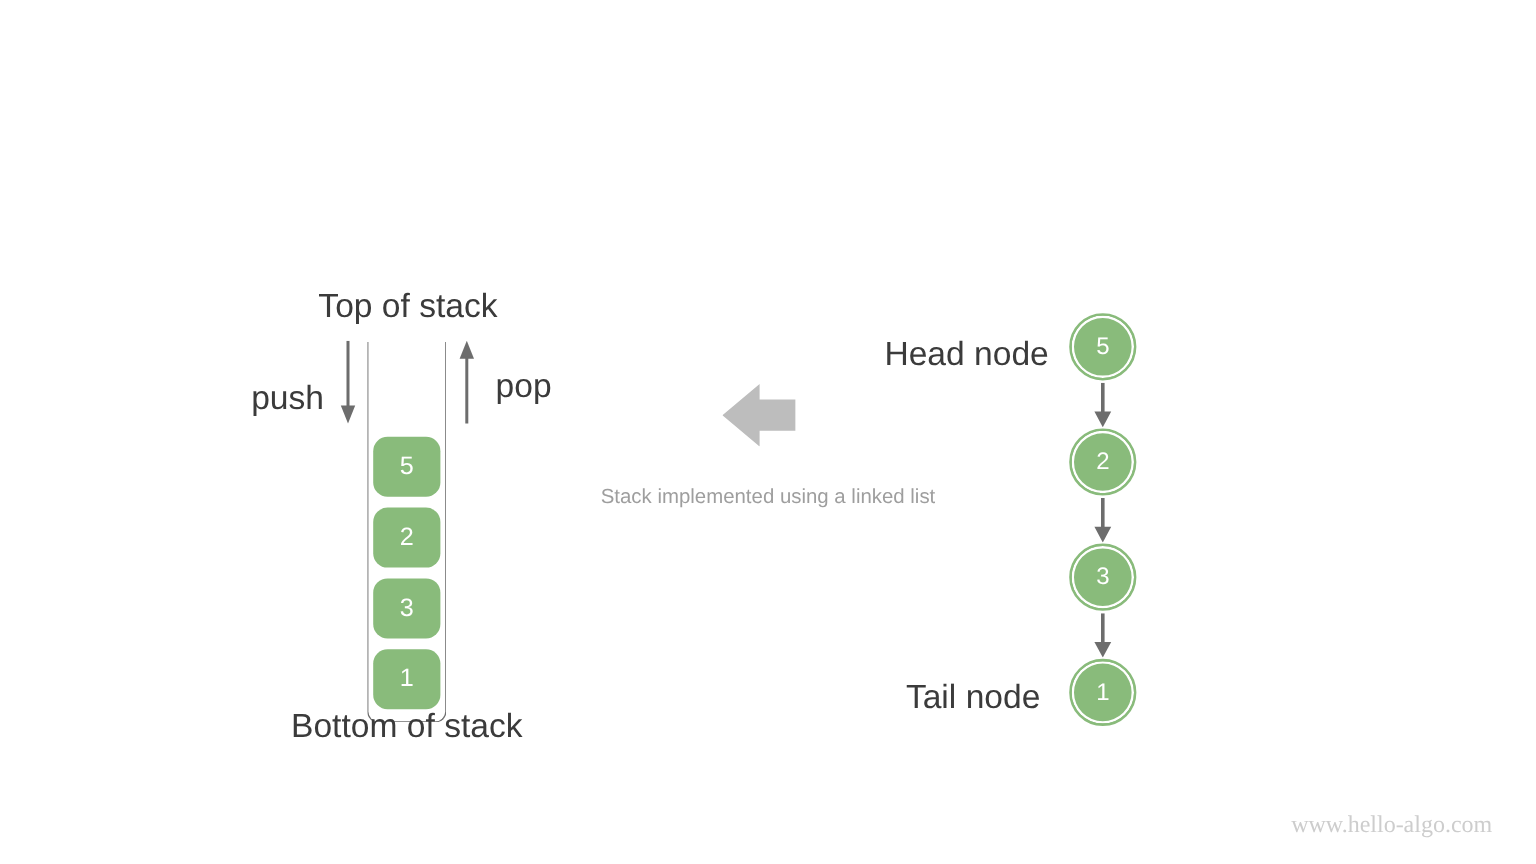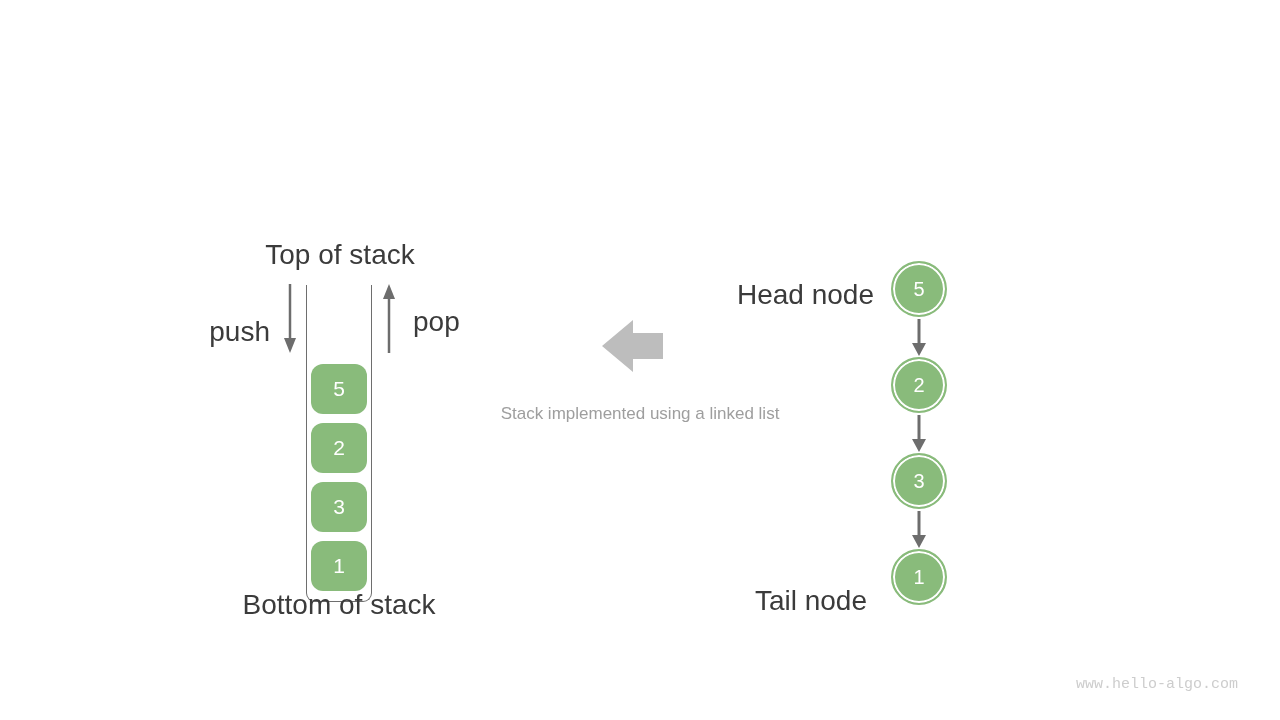--- a/index.html
+++ b/index.html
@@ -61,22 +61,22 @@
     border-radius:11px;
     display:flex;align-items:center;justify-content:center;
   }
   .step-badge-label{
     font-family:"DejaVu Sans Mono",monospace;
     font-weight:bold;font-size:23px;color:var(--badge-text);
     word-spacing:14px;
   }
   .watermark{
     left:1076px;top:676px;width:170px;
-    font-family:Liberation Mono, monospace;
-    font-size:15px;color:var(--watermark-gray);
+    font-family:Liberation Serif, serif;
+    font-size:20px;color:var(--watermark-gray);
   }
 </style>
 </head>
 <body>
 
 <div class="canvas">
 
   <div class="abs center bold-label" style="left:240px;top:239px;width:200px;">Top of stack</div>
 
   <div class="abs stack-container"></div>
@@ -99,21 +99,21 @@
   <div class="abs bold-label" style="left:413px;top:306px;">pop</div>
 
   <div class="abs center bold-label" style="left:239px;top:589px;width:200px;">Bottom of stack</div>
 
   <svg class="abs" style="left:602px;top:320px;" width="61" height="52">
     <polygon class="big-arrow" points="0,26 31,0 31,13 61,13 61,39 31,39 31,52"></polygon>
   </svg>
   <div class="abs caption">Stack implemented using a linked list</div>
 
   <div class="abs right bold-label" style="left:674px;top:279px;width:200px;">Head node</div>
-  <div class="abs right bold-label" style="left:674px;top:565px;width:193px;margin-top:20px;">Tail node</div>
+  <div class="abs right bold-label" style="left:674px;top:565px;width:193px;">Tail node</div>
 
   <div class="abs list-node" style="top:261px;">5</div>
   <div class="abs list-node" style="top:357px;">2</div>
   <div class="abs list-node" style="top:453px;">3</div>
   <div class="abs list-node" style="top:549px;">1</div>
 
   <svg class="abs" style="left:908px;top:319px;" width="22" height="37">
     <line class="arrow-line" x1="11" y1="0" x2="11" y2="26" stroke-width="3"></line>
     <polygon class="arrow-head" points="4,24 18,24 11,37"></polygon>
   </svg>

